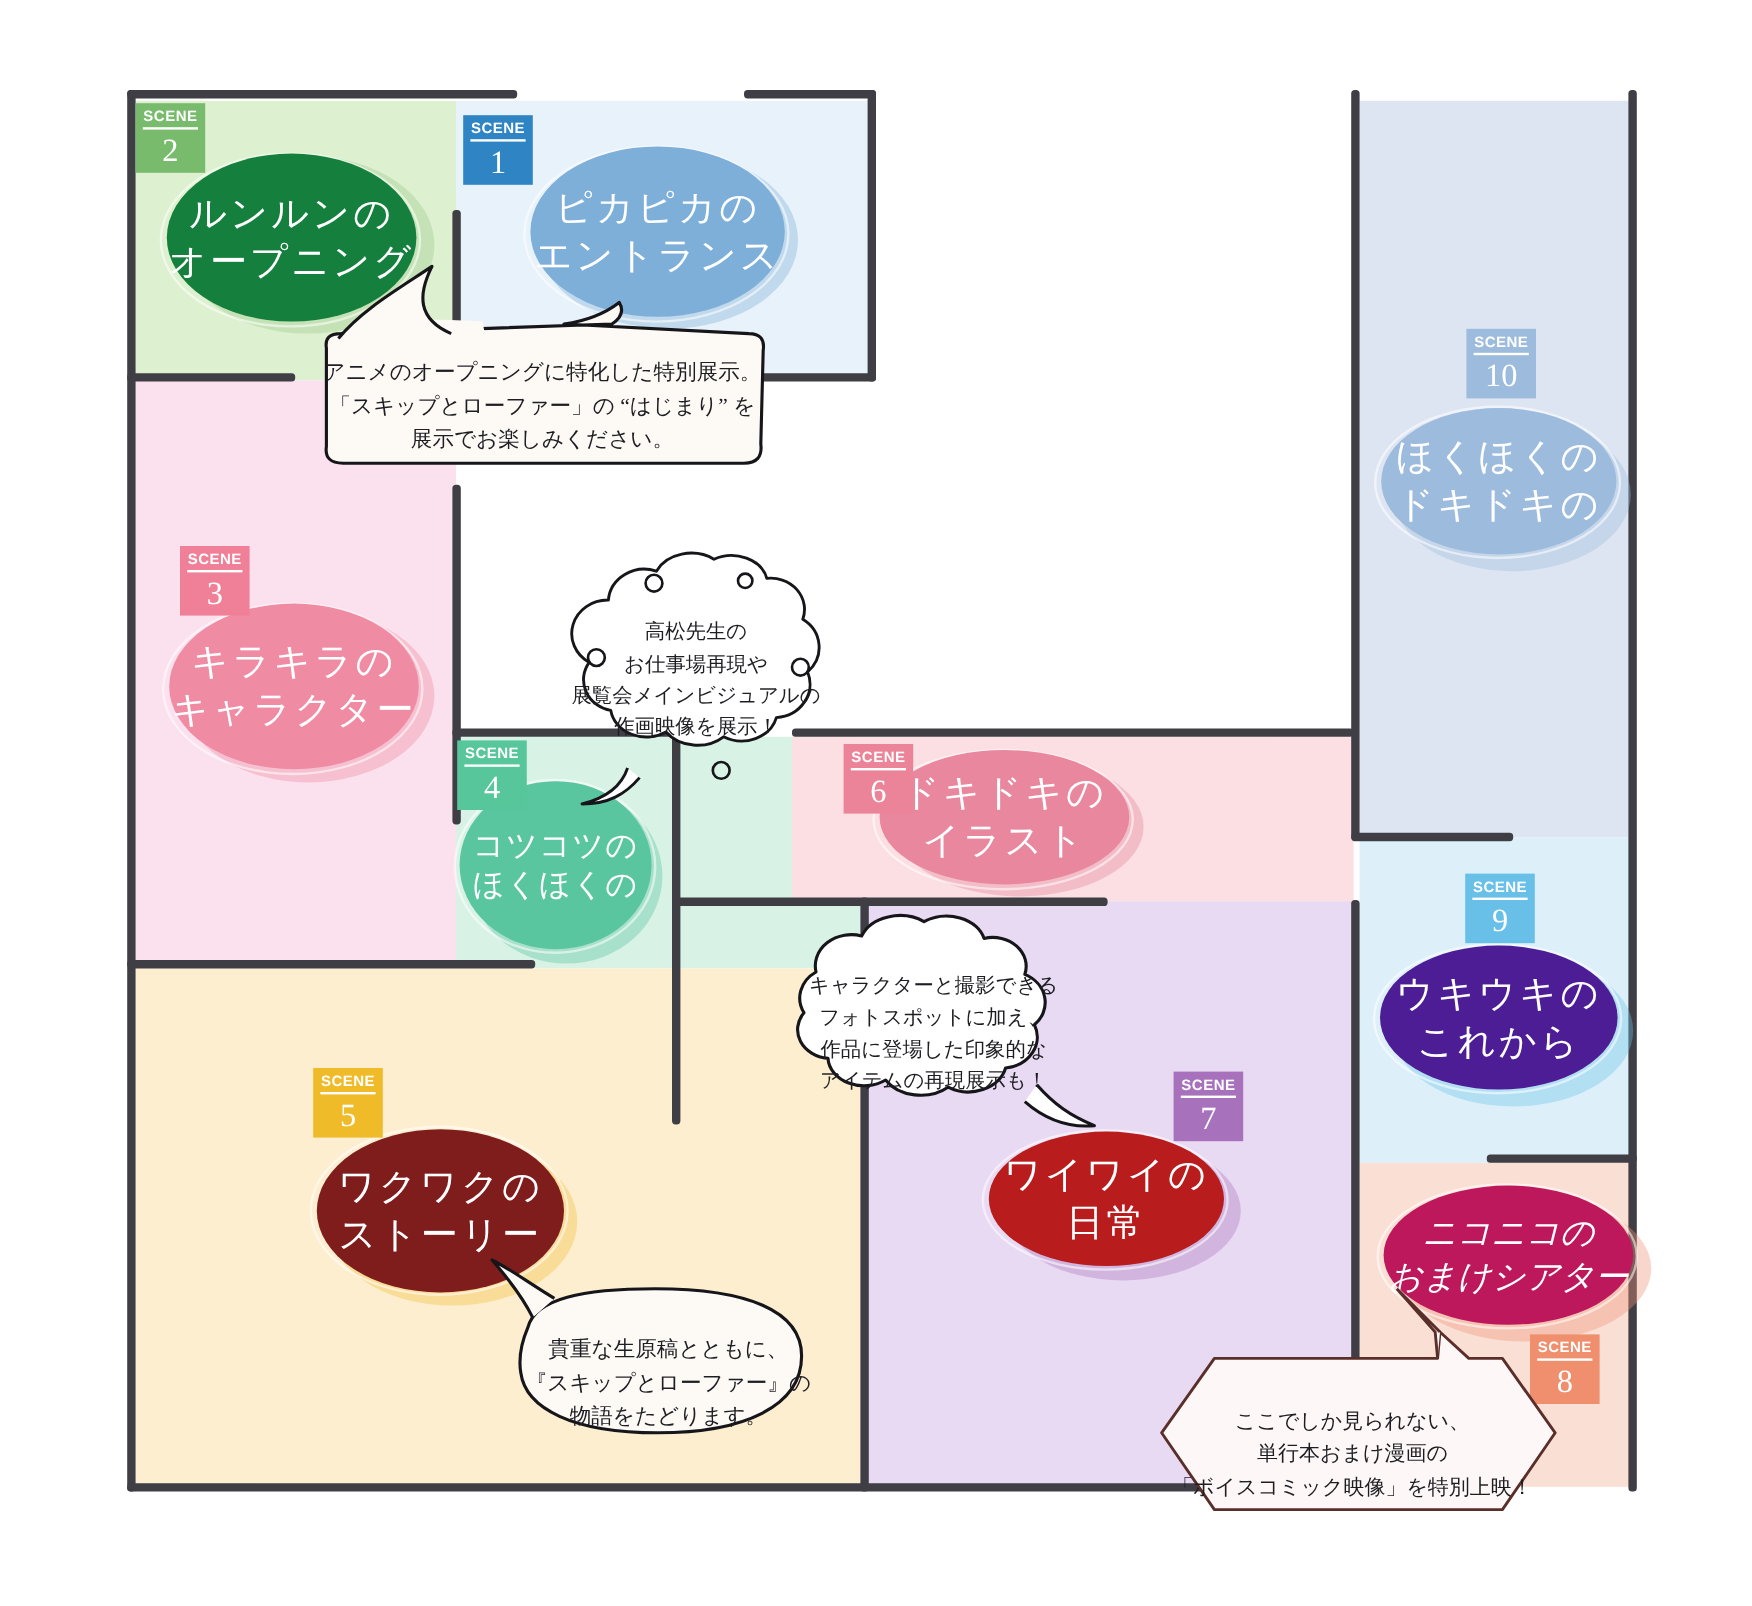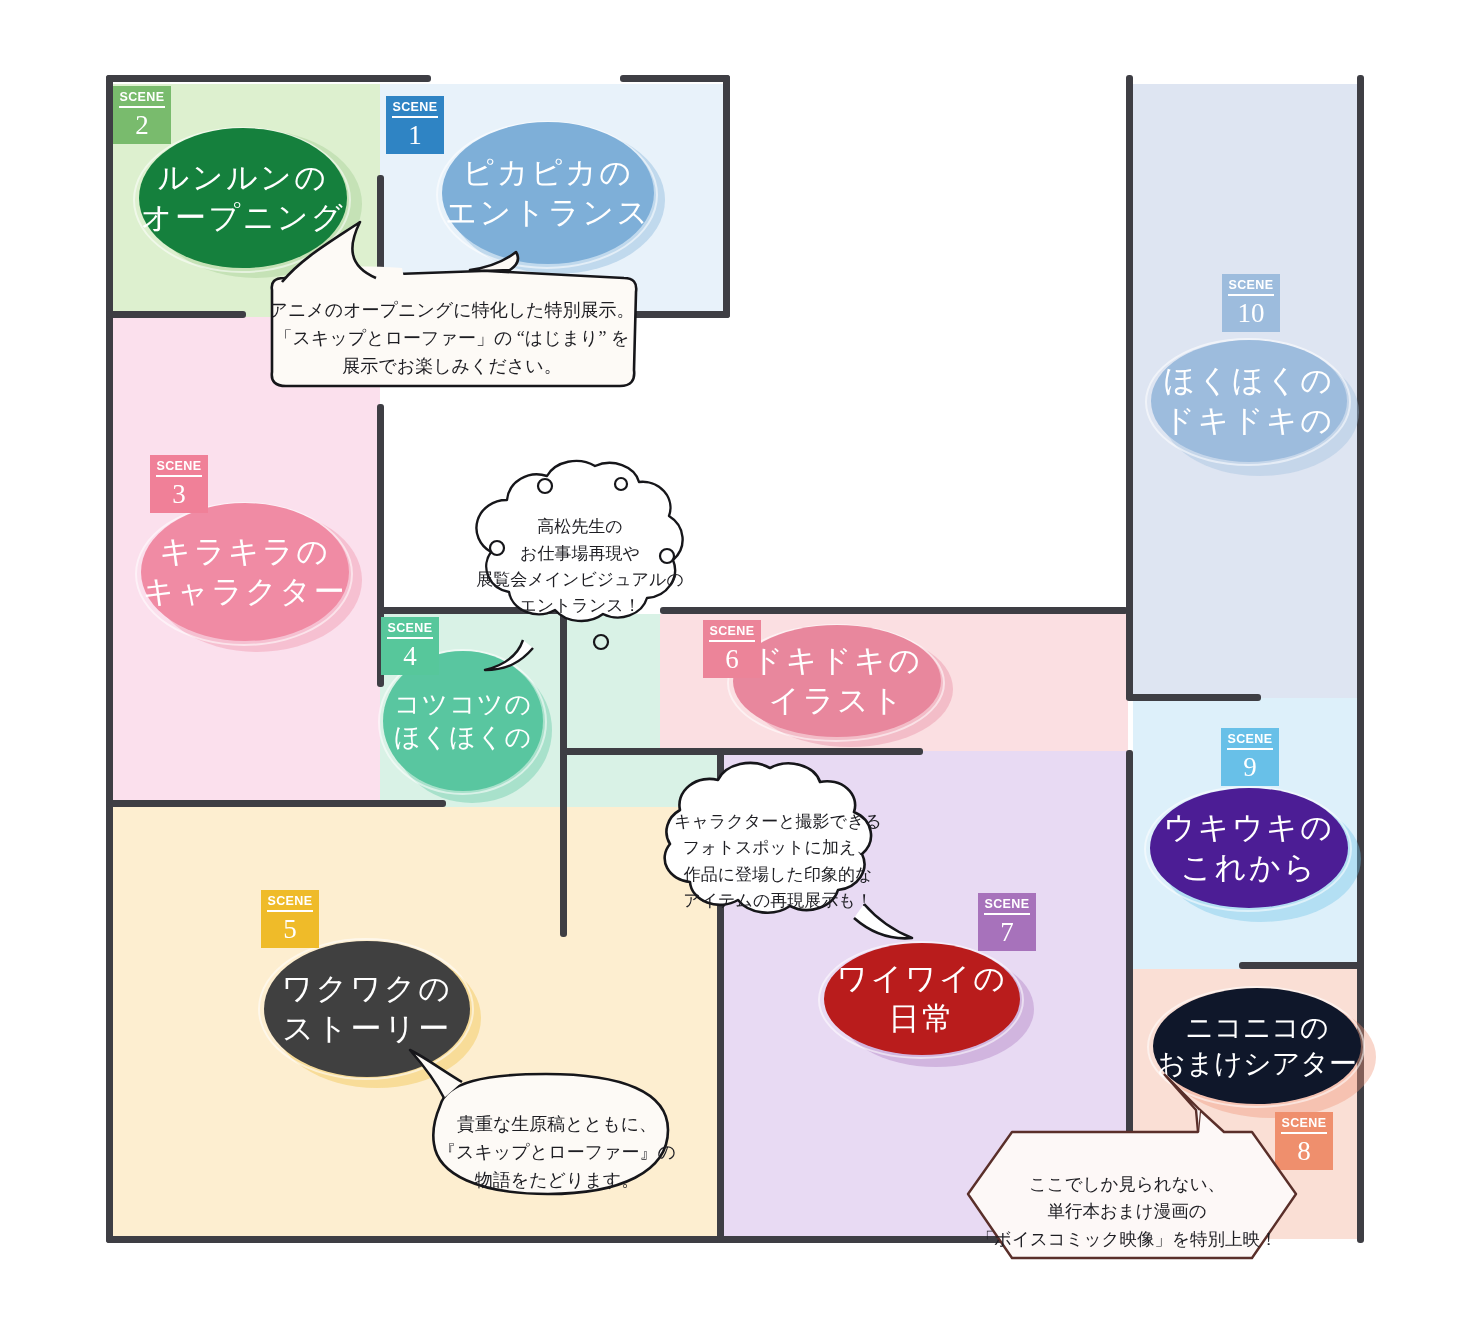--- a/index.html
+++ b/index.html
@@ -117,21 +117,21 @@
     <span class="t" style="font-size:26px;letter-spacing:1px;">コツコツの
 ほくほくの</span>
   </div>
   <div class="badge" style="left:381px;top:617px;background:#57c79b;">
     <span class="bw">SCENE</span>
     <span class="bn">4</span>
   </div>
 
   <div class="shadow" style="left:273px;top:948px;width:208px;height:140px;background:#eebf3c;"></div>
   <div class="halo" style="left:258px;top:938px;width:212px;height:138px;"></div>
-  <div class="ell" style="left:264px;top:941px;width:206px;height:136px;background:#404040;">
+  <div class="ell" style="left:264px;top:941px;width:206px;height:136px;background:#7f1d1d;">
     <span class="t">ワクワクの
 ストーリー</span>
   </div>
   <div class="badge" style="left:261px;top:890px;background:#efbb29;">
     <span class="bw">SCENE</span>
     <span class="bn">5</span>
   </div>
 
   <div class="shadow" style="left:747px;top:631px;width:206px;height:116px;background:#e8879d;"></div>
   <div class="halo" style="left:727px;top:624px;width:214px;height:114px;"></div>
@@ -150,21 +150,21 @@
     <span class="t">ワイワイの
 日常</span>
   </div>
   <div class="badge" style="left:978px;top:893px;background:#a772bb;">
     <span class="bw">SCENE</span>
     <span class="bn">7</span>
   </div>
 
   <div class="shadow" style="left:1166px;top:996px;width:210px;height:122px;background:#ef9476;"></div>
   <div class="halo" style="left:1147px;top:986px;width:214px;height:118px;"></div>
-  <div class="ell" style="left:1153px;top:988px;width:208px;height:116px;background:#0f172a;">
+  <div class="ell" style="left:1153px;top:988px;width:208px;height:116px;background:#be185d;font-style:italic;">
     <span class="t" style="font-size:28px;letter-spacing:0px;">ニコニコの
 おまけシアター</span>
   </div>
   <div class="badge" style="left:1275px;top:1112px;background:#ef8f6d;">
     <span class="bw">SCENE</span>
     <span class="bn">8</span>
   </div>
 
   <div class="shadow" style="left:1161px;top:796px;width:200px;height:126px;background:#6ec3e8;"></div>
   <div class="halo" style="left:1144px;top:786px;width:204px;height:122px;"></div>
@@ -211,21 +211,21 @@
       <path d="M78,188 c-6,18 -22,26 -38,30 c22,0 36,-8 48,-22" fill="#ffffff" stroke="#16161a" stroke-width="2.4" stroke-linejoin="round"></path>
       <circle cx="52" cy="96" r="7" fill="none" stroke="#16161a" stroke-width="2.2"></circle>
       <circle cx="100" cy="34" r="7" fill="none" stroke="#16161a" stroke-width="2.2"></circle>
       <circle cx="176" cy="32" r="6" fill="none" stroke="#16161a" stroke-width="2.2"></circle>
       <circle cx="222" cy="104" r="7" fill="none" stroke="#16161a" stroke-width="2.2"></circle>
       <circle cx="156" cy="190" r="7" fill="none" stroke="#16161a" stroke-width="2.2"></circle>
     </svg>
     <div class="txt" style="font-size:17px;padding-bottom:16px;">高松先生の
 お仕事場再現や
 展覧会メインビジュアルの
-エントランス！</div>
+作画映像を展示！</div>
   </div>
 
   <div class="callout" style="left:628px;top:754px;width:300px;height:215px;">
     <svg width="300" height="215" viewBox="0 0 300 215">
       <path d="M52,56 a30,26 0 0 1 38,-30 a34,26 0 0 1 52,-12 a32,24 0 0 1 50,14
                a28,24 0 0 1 34,30 a30,26 0 0 1 8,42 a30,26 0 0 1 -24,36
                a32,26 0 0 1 -48,16 a34,26 0 0 1 -52,-6 a30,24 0 0 1 -48,-18
                a28,24 0 0 1 -20,-38 a30,26 0 0 1 10,-34 Z" fill="#ffffff" stroke="#16161a" stroke-width="2.6" stroke-linejoin="round"></path>
       <path d="M236,150 c14,16 28,26 48,34 c-22,2 -42,-6 -58,-20" fill="#ffffff" stroke="#16161a" stroke-width="2.6" stroke-linejoin="round"></path>
     </svg>

